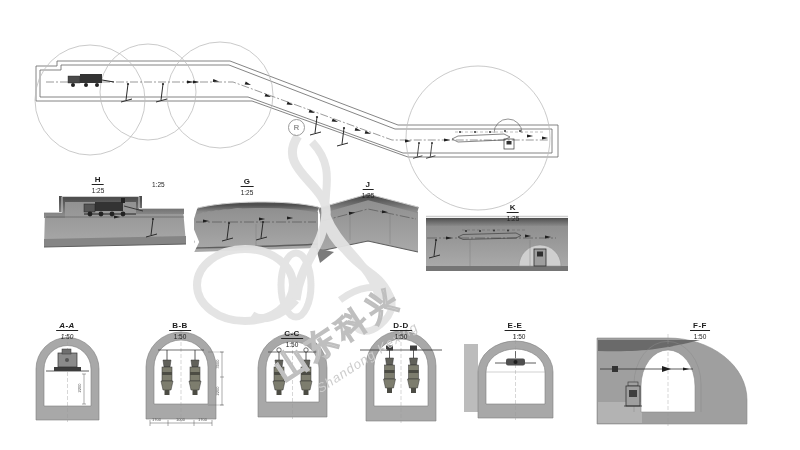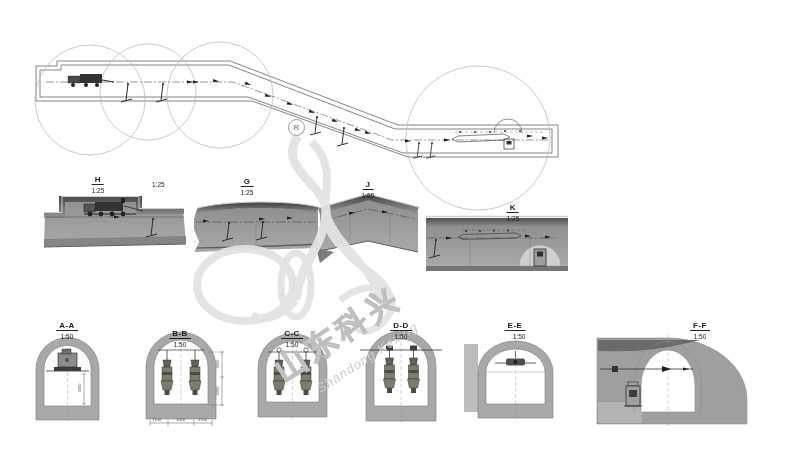--- a/index.html
+++ b/index.html
@@ -306,25 +306,25 @@
   <div class="lbl" style="left:368px;top:173px;">
     <span class="letter">J</span>
     <div class="scale">1:25</div>
   </div>
 
   <div class="lbl" style="left:513px;top:196px;">
     <span class="letter">K</span>
     <div class="scale">1:25</div>
   </div>
 
-  <div class="lbl" style="left:67px;top:314px;">
+  <div class="lbl" style="left:67px;top:314px;font-style:italic;">
     <span class="letter">A-A</span>
     <div class="scale">1:50</div>
   </div>
-  <div class="lbl" style="left:180px;top:314px;margin-top:8px;">
+  <div class="lbl" style="left:180px;top:314px;">
     <span class="letter">B-B</span>
     <div class="scale">1:50</div>
   </div>
   <div class="lbl" style="left:292px;top:314px;margin-top:8px;">
     <span class="letter">C-C</span>
     <div class="scale">1:50</div>
   </div>
   <div class="lbl" style="left:401px;top:314px;">
     <span class="letter">D-D</span>
     <div class="scale">1:50</div>

